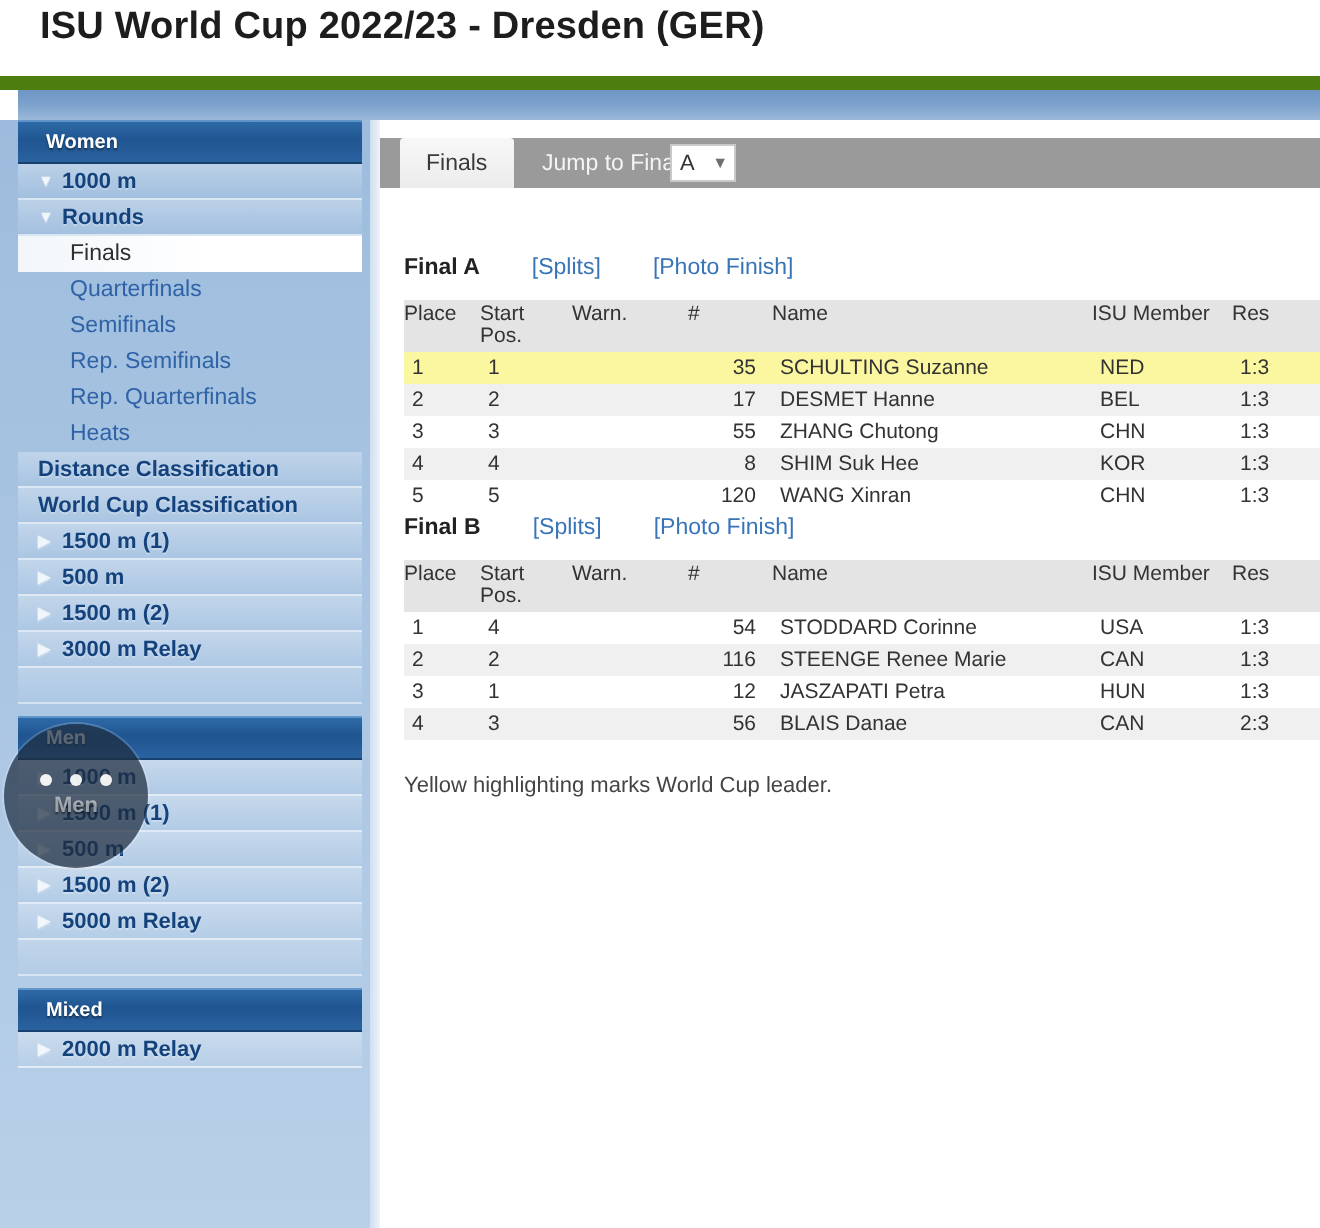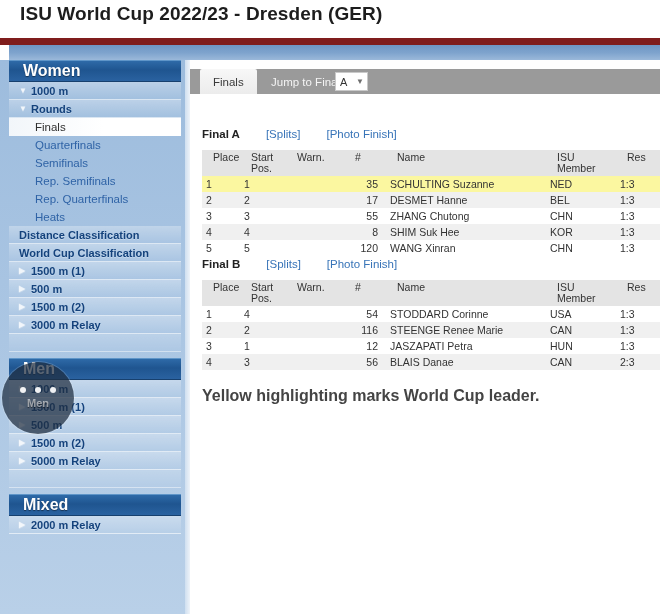--- a/index.html
+++ b/index.html
@@ -4,21 +4,21 @@
 <style>
   * { box-sizing: border-box; }
   html, body {
     margin: 0; padding: 0;
     width: 660px; height: 614px;
     overflow: hidden;
     background: #ffffff;
     font-family: "Liberation Sans", sans-serif;
   }
 
-  #app { position: relative; width: 660px; height: 614px; background:#7f1d1d; }
+  #app { position: relative; width: 660px; height: 614px; background:#4d7c0f; }
 
   
   .titlebar {
     position: absolute; left: 0; top: 0; width: 660px; height: 38px;
     background: #ffffff;
     border-bottom: 1px solid #ffffff;
   }
   .title-text {
     position: absolute; left: 20px; top: 3px;
     font-size: 19px; font-weight: bold; color: #1d1d1d;
@@ -45,21 +45,21 @@
 
   .sb-group {
     position: relative;
     margin: 0 9px 0 9px;
     height: 22px;
     background: linear-gradient(to bottom, #2e6aa8 0%, #1f5590 45%, #2a62a0 100%);
     border-top: 1px solid #5f95c8;
     border-bottom: 1px solid #17406e;
     display: flex; align-items: center;
     padding-left: 14px;
-    color: #ffffff; font-size: 16px; font-weight: bold;
+    color: #ffffff; font-size: 10px; font-weight: bold;
     text-shadow: 0 1px 1px rgba(0,0,0,.45);
   }
 
   .sb-item {
     position: relative;
     margin: 0 9px 0 9px;
     height: 18px;
     display: flex; align-items: center;
     padding-left: 10px;
     font-size: 11px;
@@ -162,42 +162,42 @@
     display: flex; align-items: baseline; gap: 26px;
     height: 18px; margin-bottom: 4px;
   }
   .sec-title { font-size: 11.5px; font-weight: bold; color: #222; }
   .sec-link { font-size: 11.5px; color: #3874b8; cursor: pointer; text-align: right; }
 
   table.rt { border-collapse: collapse; width: 100%; table-layout: fixed; }
   table.rt th {
     background: #e4e4e4;
     font-size: 10.5px; font-weight: normal; color: #333;
-    text-align: left; padding: 2px 11px; vertical-align: top;
+    text-align: left; padding: 2px 0; vertical-align: top;
     height: 26px; line-height: 11px;
   }
   table.rt td {
     font-size: 10.5px; color: #333; padding: 2px 4px;
     height: 16px; white-space: nowrap; overflow: hidden;
   }
   table.rt tr.odd td { background: #ffffff; }
   table.rt tr.even td { background: #f0f0f0; }
   table.rt tr.leader td { background: #fbf7a0; }
   td.nm, td.res { color: #2f6bae; }
   .c-place { width: 38px; }
   .c-start { width: 46px; }
   .c-warn  { width: 58px; margin-left: 13px; }
   .c-num   { width: 42px; text-align: right; padding-right: 8px !important; }
   .c-name  { width: 160px; }
   .c-isu   { width: 70px; }
   .c-res   { width: 44px; }
   th.c-num { text-align: left; padding-right: 4px !important; }
 
   .note {
-    position: absolute; left: 12px; font-size: 16px; color: #444; font-weight: bold;
+    position: absolute; left: 12px; font-size: 11px; color: #444;
   }
 </style>
 </head>
 <body>
 
 <div id="app">
 
   <div class="titlebar">
     <div class="title-text">ISU World Cup 2022/23 - Dresden (GER)</div>
   </div>

